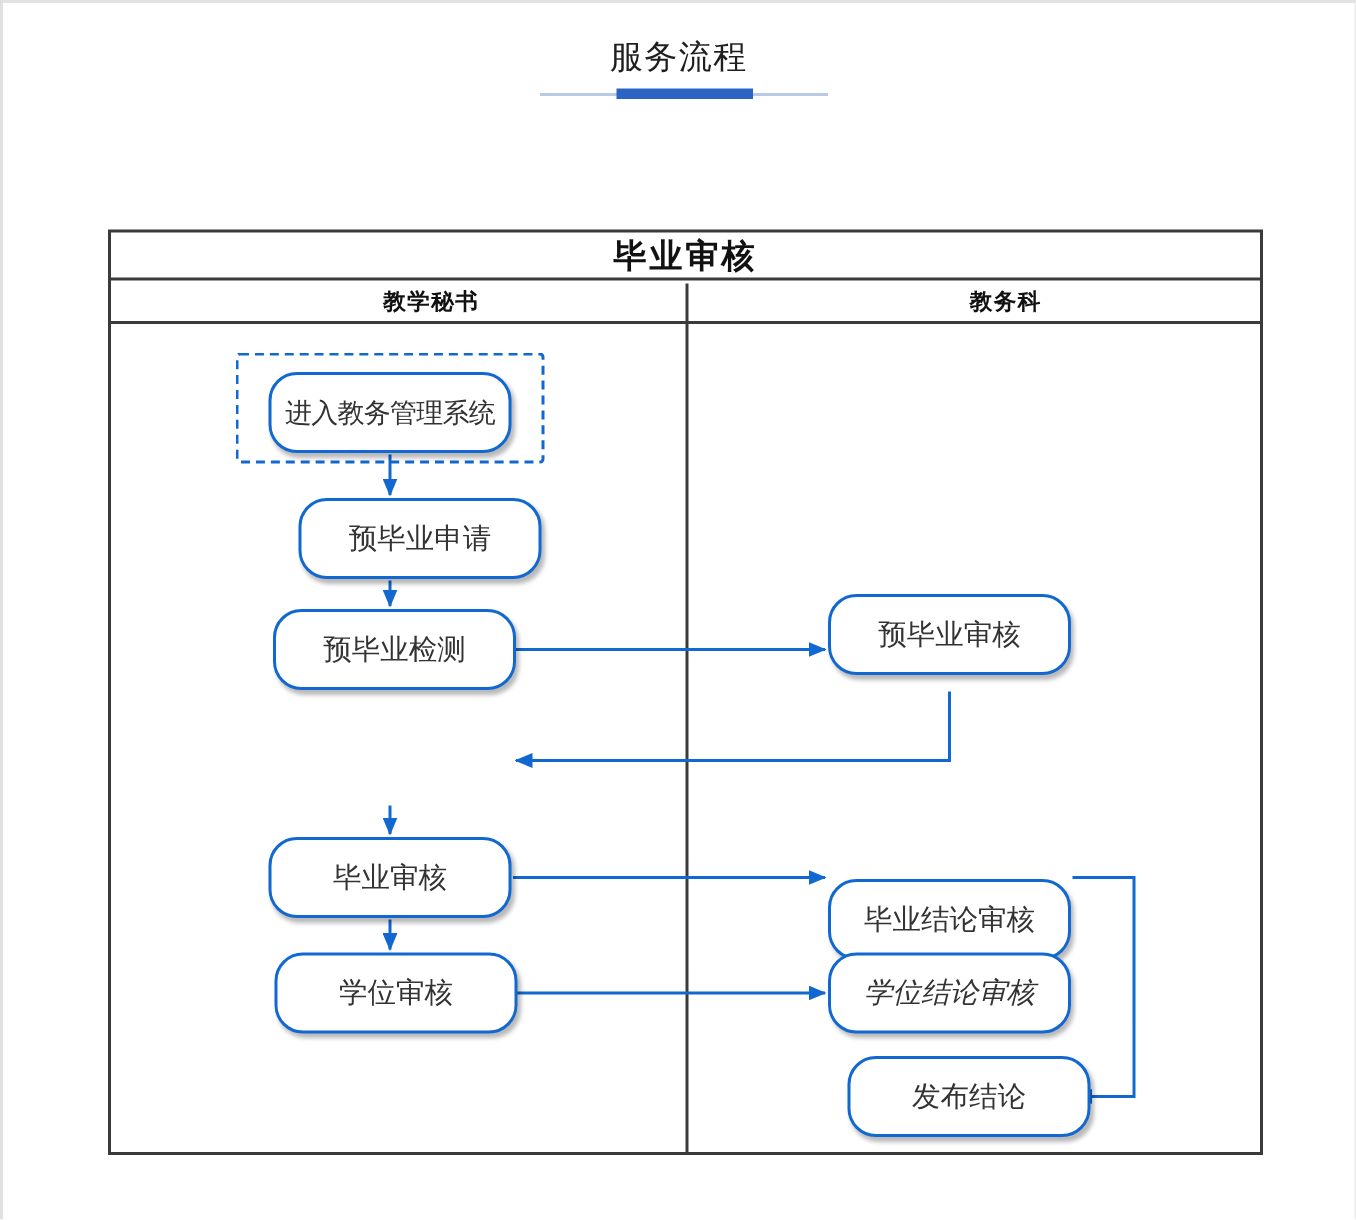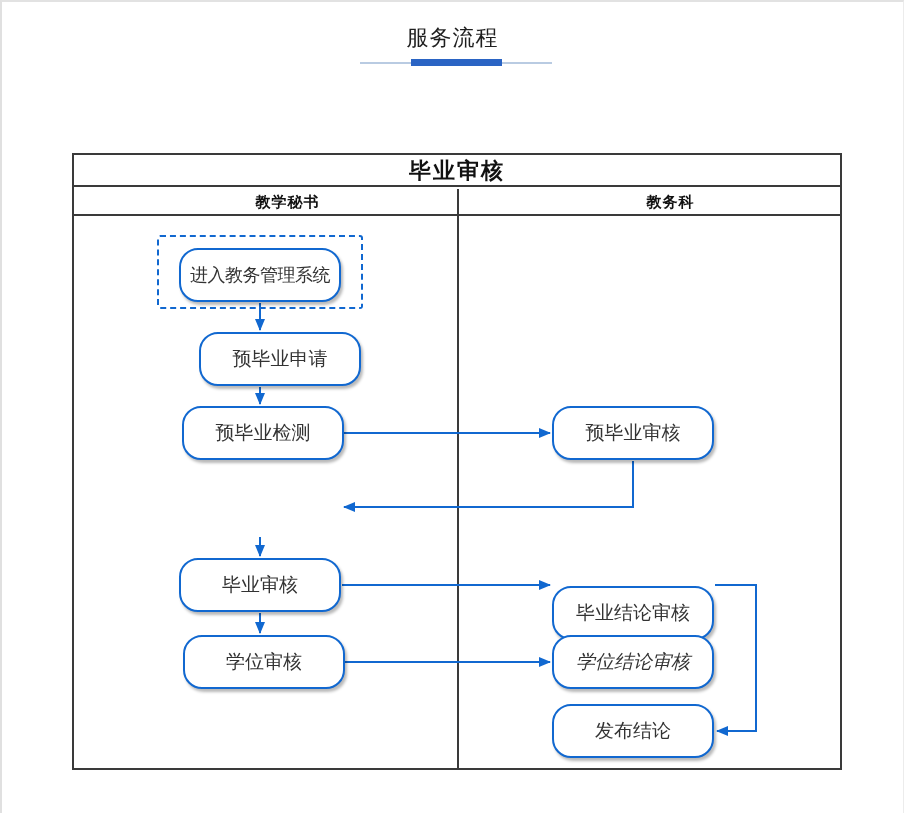--- a/index.html
+++ b/index.html
@@ -160,18 +160,18 @@
   </svg>
 
   <div class="dashed-group"></div>
 
   <div class="node small" style="left:177px; top:246px;">进入教务管理系统</div>
   <div class="node" style="left:177px; top:330px;margin-left:20px;">预毕业申请</div>
   <div class="node" style="left:159px; top:404px;margin-left:21px;">预毕业检测</div>
   <div class="node" style="left:177px; top:556px;">毕业审核</div>
   <div class="node" style="left:181px; top:633px;">学位审核</div>
 
-  <div class="node" style="left:550px; top:404px;">预毕业审核</div>
+  <div class="node" style="left:550px; top:394px;">预毕业审核</div>
   <div class="node" style="left:550px; top:584px;">毕业结论审核</div>
   <div class="node" style="left:550px; top:633px;font-style:italic;">学位结论审核</div>
-  <div class="node" style="left:550px; top:702px;">发布结论</div>
+  <div class="node" style="left:563px; top:702px;">发布结论</div>
 
 </div>
 
 </body></html>

